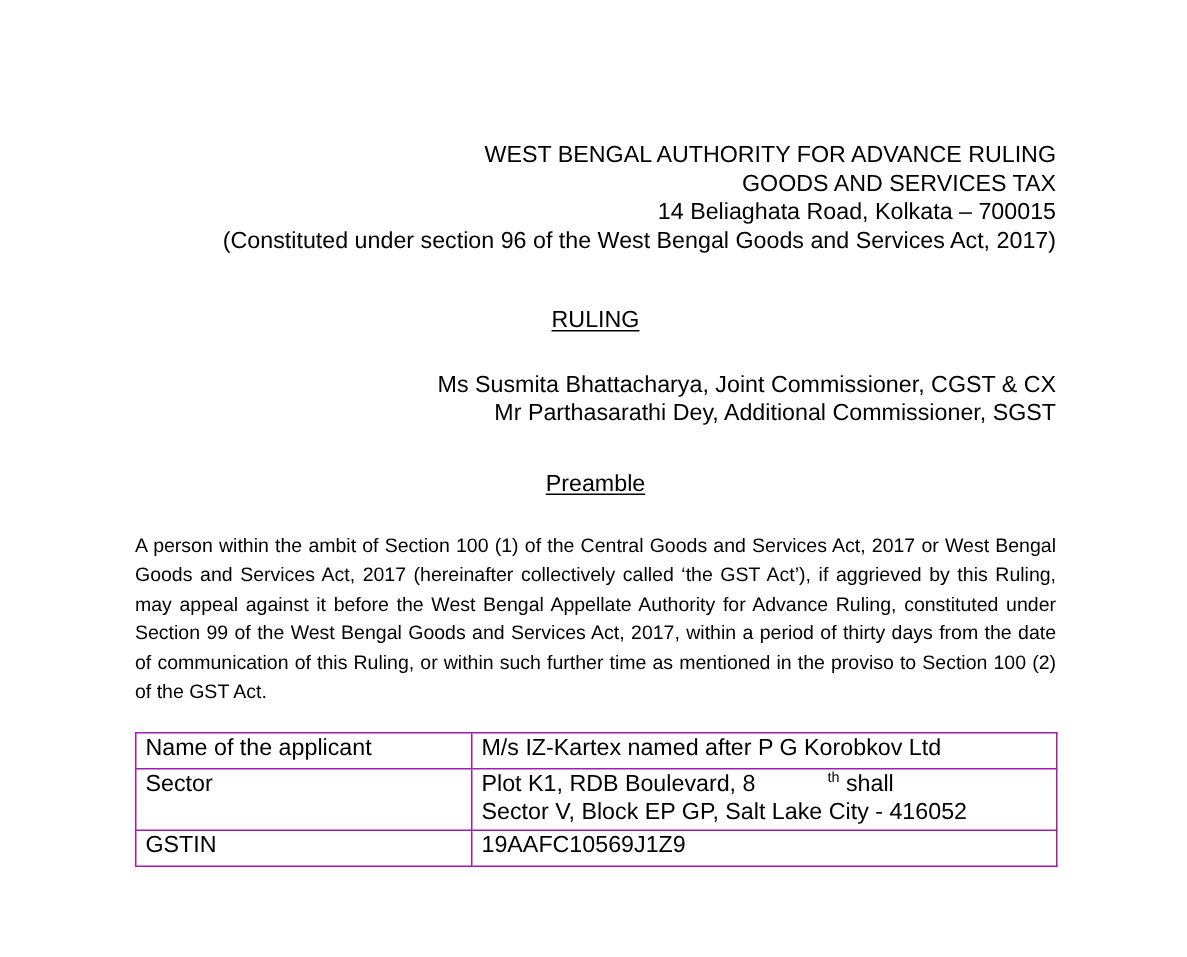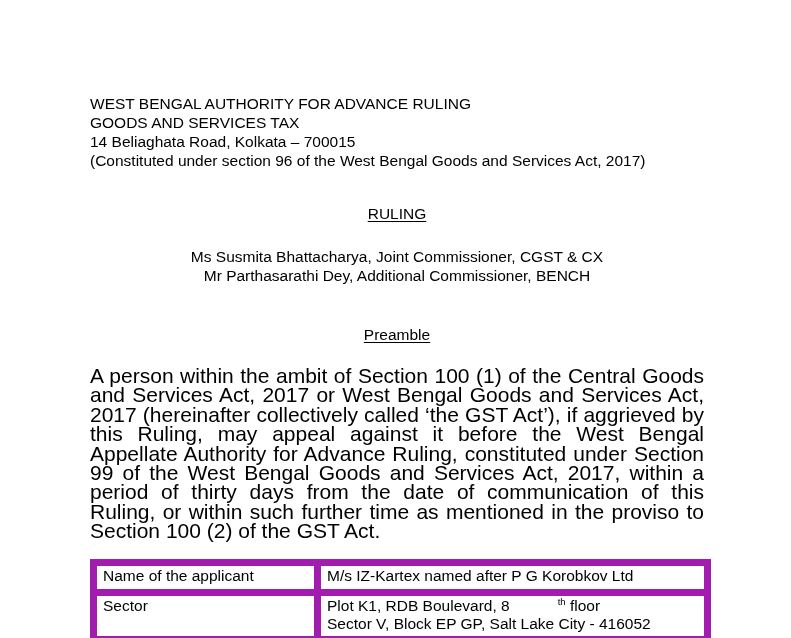--- a/index.html
+++ b/index.html
@@ -26,51 +26,51 @@
   .content {
     position: absolute;
     left: 90px;
     top: 0;
     width: 614px;
   }
 
   
   .doc-header {
     margin-top: 94px;
-    text-align: left;
+    text-align: right;
     font-size: 15.5px;
     line-height: 19px;
   }
   .doc-header div {
     white-space: nowrap;
   }
 
   
   .section-heading {
     text-align: center;
     font-size: 15.5px;
     line-height: 19px;
     text-decoration: underline;
     text-underline-offset: 2px;
   }
   .bench-heading { margin-top: 34px; }
-  .preamble-heading { margin-top: 40px; }
+  .preamble-heading { margin-top: 28px; }
 
   .bench-members {
     margin-top: 24px;
-    text-align: center;
+    text-align: right;
     font-size: 15.5px;
     line-height: 19px;
   }
   .bench-members div { white-space: nowrap; }
 
   
   .preamble-body {
     margin-top: 22px;
-    font-size: 21px;
+    font-size: 13px;
     line-height: 19.4px;
     text-align: justify;
     text-justify: inter-word;
   }
   .preamble-body p {
     margin: 0;
   }
   .preamble-body p.last-line-natural {
     text-align-last: left;
   }
@@ -79,21 +79,21 @@
   .info-table {
     margin-top: 18px;
     width: 614px;
     border-collapse: collapse;
     table-layout: fixed;
     font-size: 15.5px;
   }
   .info-table col.c1 { width: 224px; }
   .info-table col.c2 { width: 390px; }
   .info-table td {
-    border: 7px solid #a21caf;
+    border: 1px solid #a21caf;
     padding: 1px 5px 2px 6px;
     vertical-align: top;
     line-height: 18.5px;
     height: 20px;
   }
   .info-table td.label { white-space: nowrap; }
   .info-table td.value { white-space: normal; }
   .addr-line { display: block; }
   sup {
     font-size: 0.62em;
@@ -111,42 +111,42 @@
     <div class="doc-header">
       <div>WEST BENGAL AUTHORITY FOR ADVANCE RULING</div>
       <div>GOODS AND SERVICES TAX</div>
       <div>14 Beliaghata Road, Kolkata – 700015</div>
       <div>(Constituted under section 96 of the West Bengal Goods and Services Act, 2017)</div>
     </div>
 
     <div class="section-heading bench-heading">RULING</div>
     <div class="bench-members">
       <div>Ms Susmita Bhattacharya, Joint Commissioner, CGST &amp; CX</div>
-      <div>Mr Parthasarathi Dey, Additional Commissioner, BENCH</div>
+      <div>Mr Parthasarathi Dey, Additional Commissioner, SGST</div>
     </div>
 
     <div class="section-heading preamble-heading">Preamble</div>
     <div class="preamble-body">
       <p class="last-line-natural">A person within the ambit of Section 100 (1) of the Central Goods and Services Act, 2017 or West Bengal Goods and Services Act, 2017 (hereinafter collectively called ‘the GST Act’), if aggrieved by this Ruling, may appeal against it before the West Bengal Appellate Authority for Advance Ruling, constituted under Section 99 of the West Bengal Goods and Services Act, 2017, within a period of thirty days from the date of communication of this Ruling, or within such further time as mentioned in the proviso to Section 100 (2) of the GST Act.</p>
     </div>
 
     <table class="info-table">
       <colgroup>
         <col class="c1">
         <col class="c2">
       </colgroup>
       <tbody>
         <tr>
           <td class="label">Name of the applicant</td>
           <td class="value">M/s IZ-Kartex named after P G Korobkov Ltd</td>
         </tr>
         <tr>
           <td class="label">Sector</td>
           <td class="value">
-            <span class="addr-line"><span>Plot K1, RDB Boulevard, 8</span><sup>th</sup><span> floor</span></span>
+            <span class="addr-line"><span>Plot K1, RDB Boulevard, 8</span><sup>th</sup><span> shall</span></span>
             <span class="addr-line">Sector V, Block EP GP, Salt Lake City - 416052</span>
           </td>
         </tr>
         <tr>
           <td class="label">GSTIN</td>
           <td class="value">19AAFC10569J1Z9</td>
         </tr>
 
       </tbody>
     </table>

